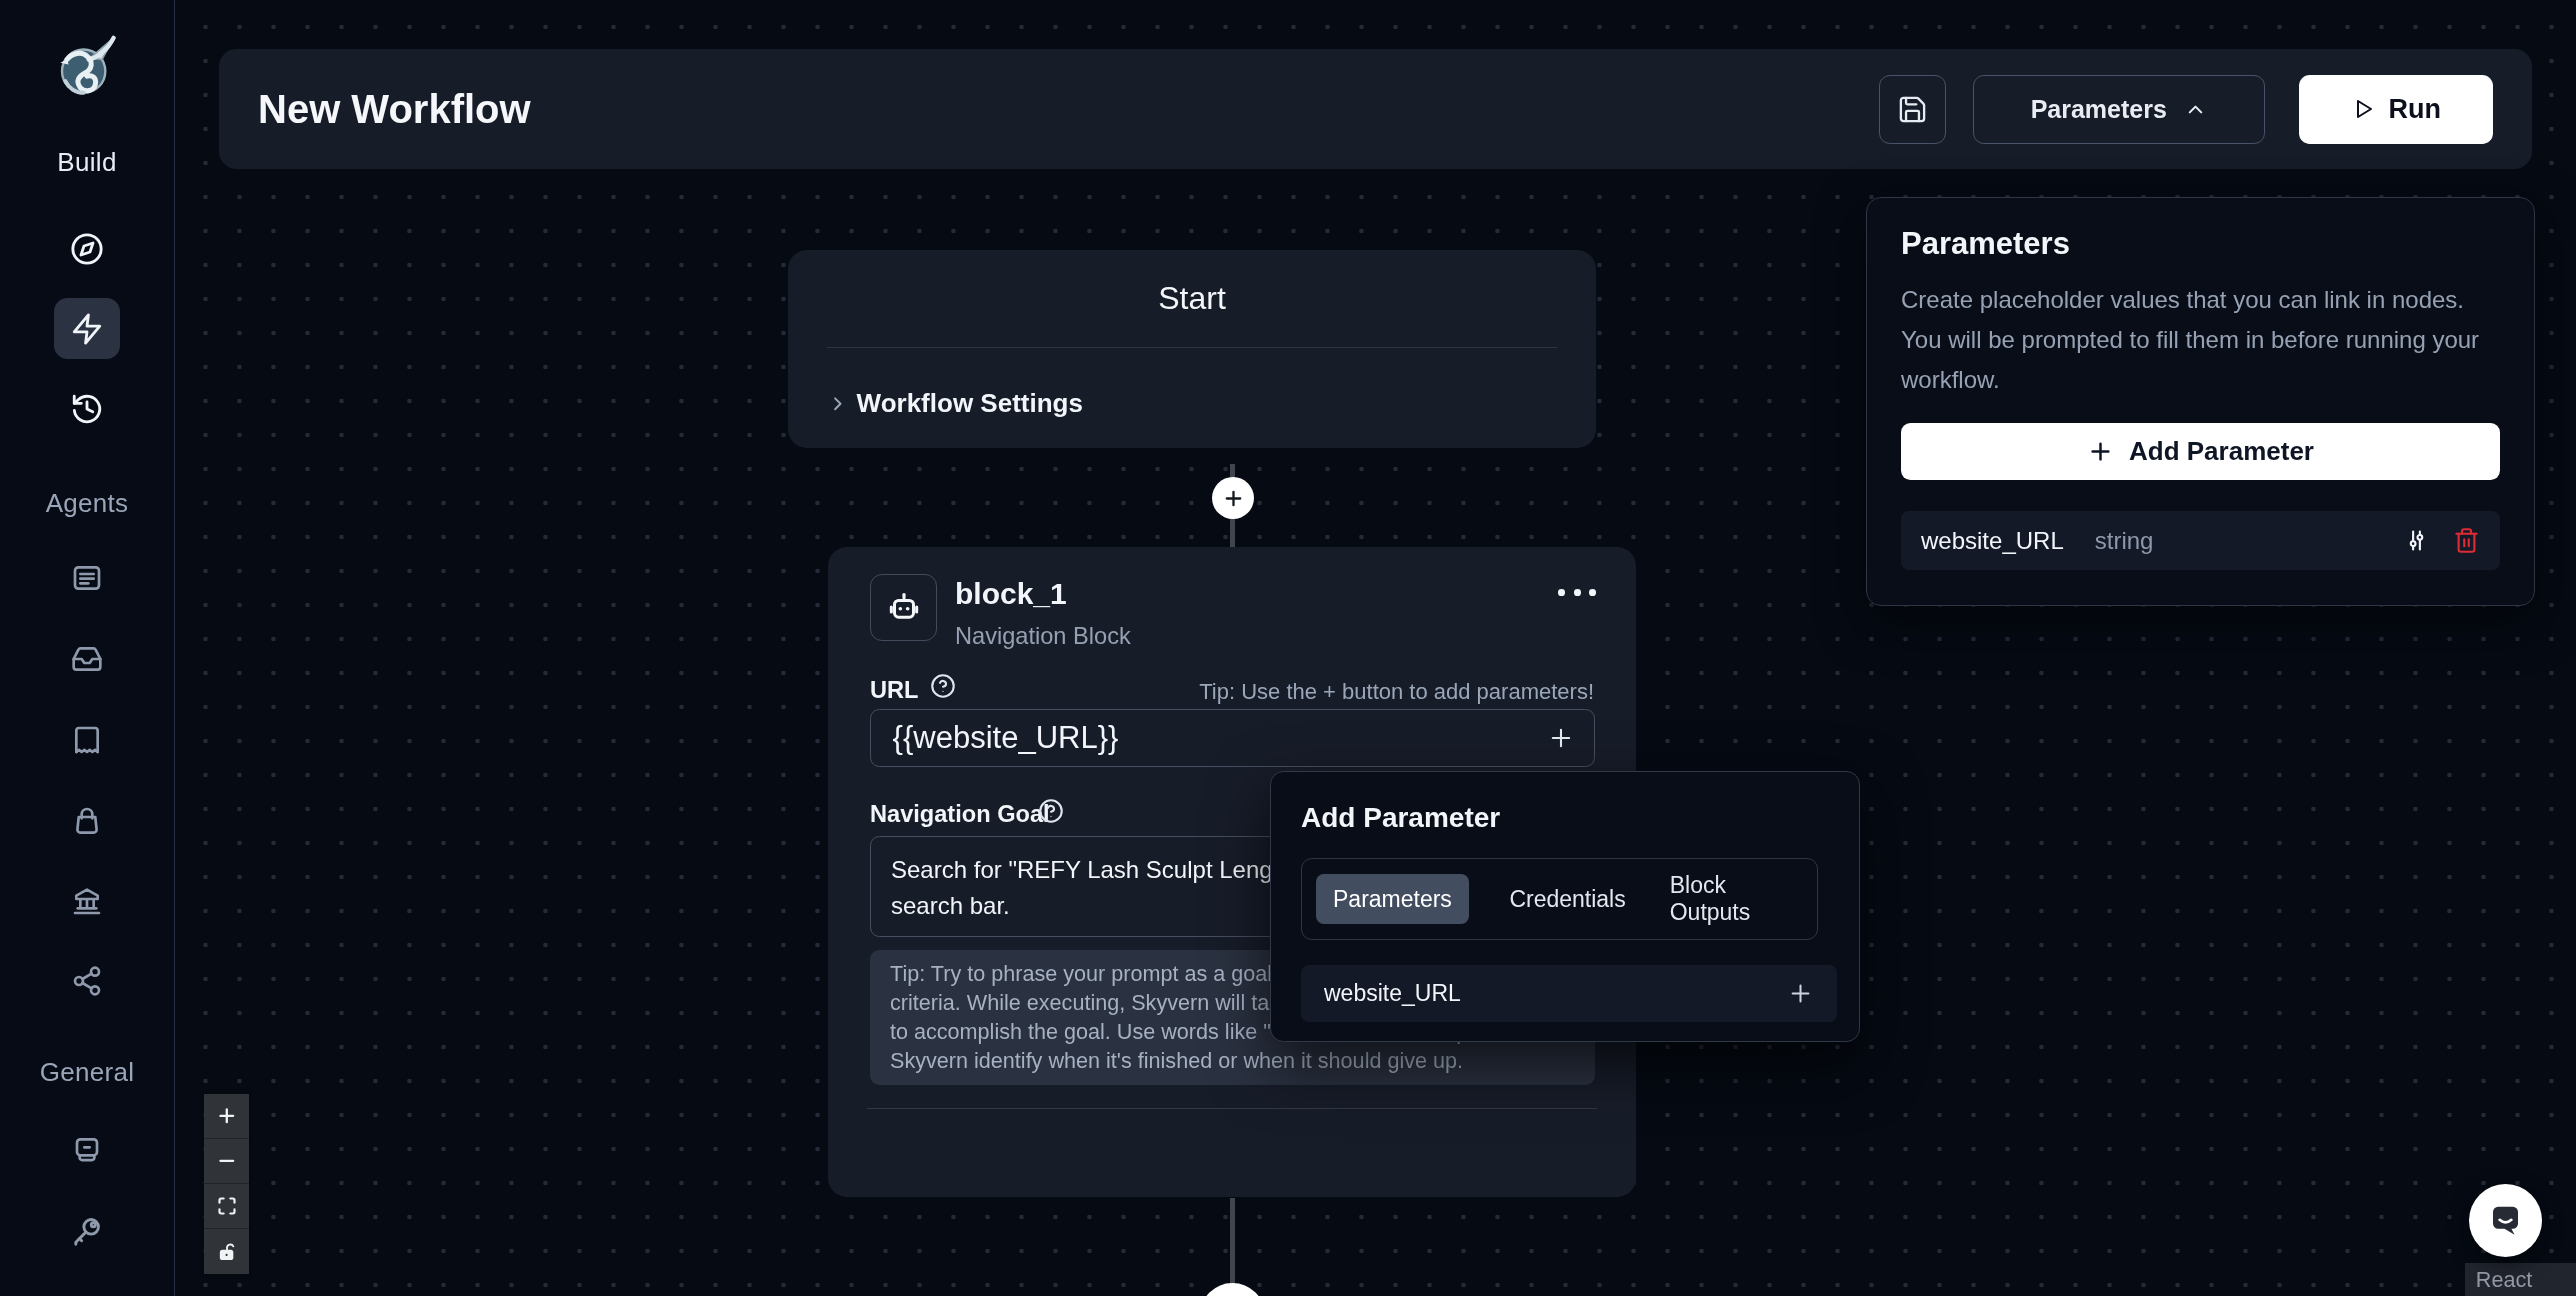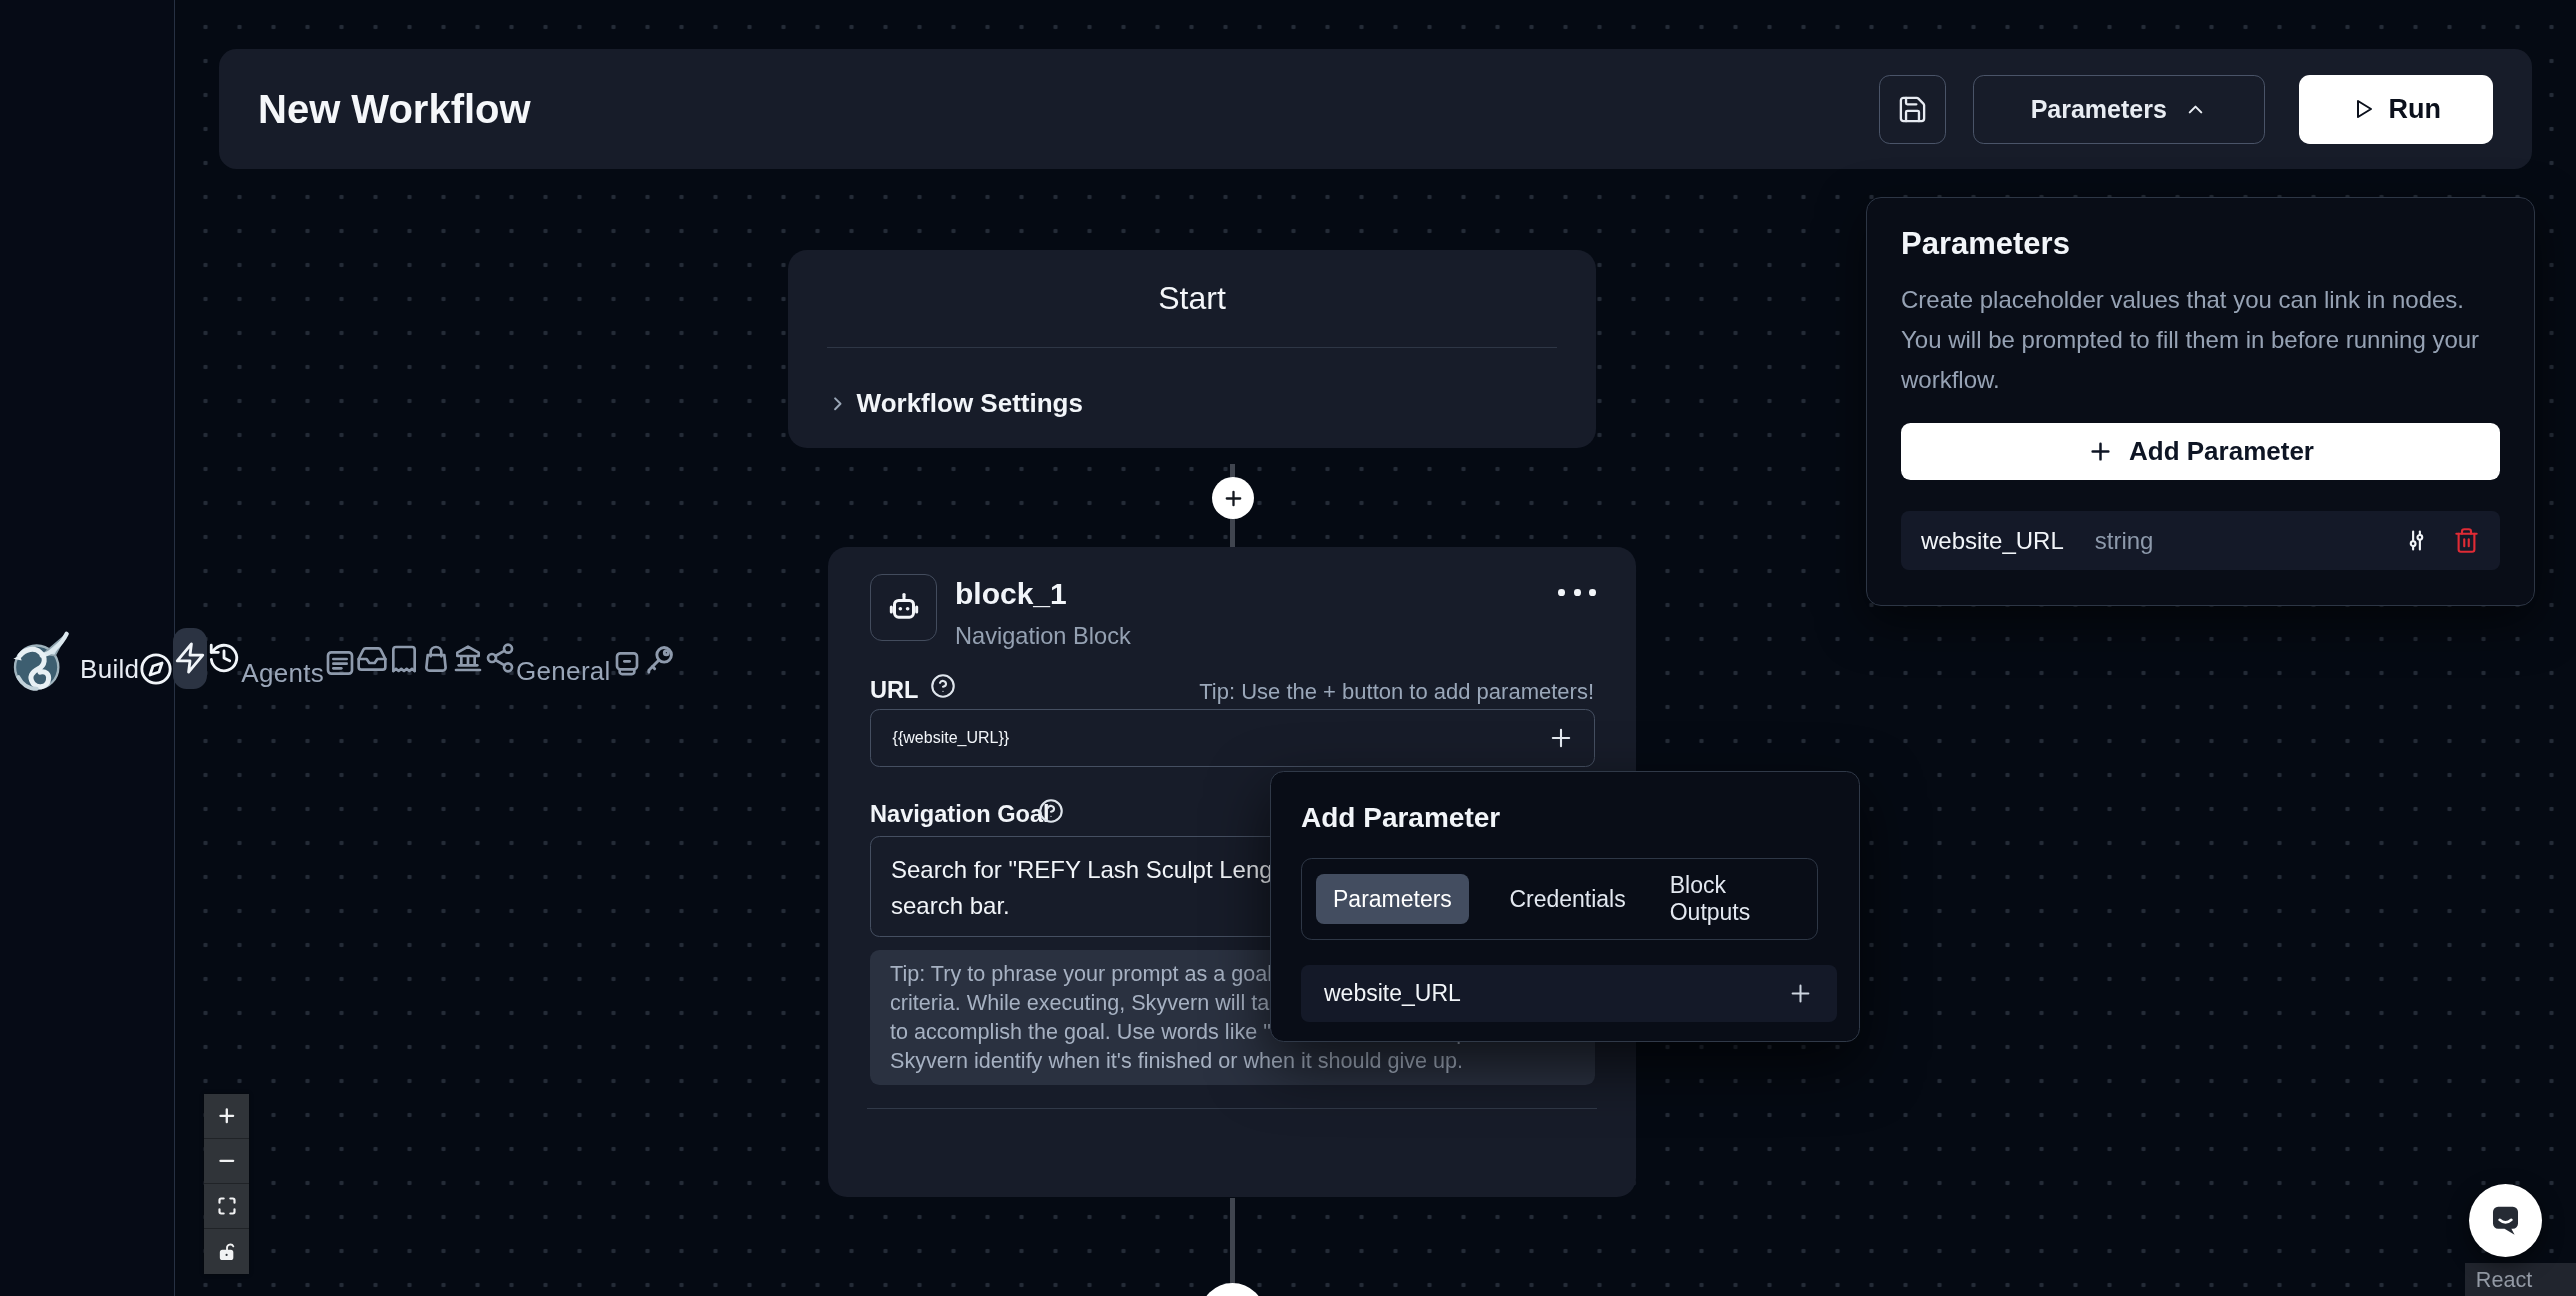--- a/index.html
+++ b/index.html
@@ -17,21 +17,21 @@
     position:absolute; left:175px; top:0; right:0; bottom:0;
     background-image: radial-gradient(circle, rgba(148,163,184,.22) 2px, transparent 2.6px);
     background-size:34px 34px;
     background-position:13.5px 10px;
   }
 
   
   .sidebar {
     position:absolute; left:0; top:0; width:175px; height:1297px;
     background:#060b16; border-right:1.3px solid #273143; z-index:20;
-    display:flex; flex-direction:row; align-items:center;
+    display:flex; flex-direction:column; align-items:center;
   }
   .logo { margin-top:24px; width:80px; height:81px; }
   .side-label { font-size:26px; letter-spacing:0.3px; }
   .side-label.bright { color:#e8edf4; margin-top:42px; }
   .side-label.muted  { color:#9aa6b8; }
   .nav-item {
     width:66px; height:61px; border-radius:13.5px;
     display:flex; align-items:center; justify-content:center;
     color:#f1f5f9; cursor:pointer;
   }
@@ -90,21 +90,21 @@
   .bn-dots  { position:absolute; right:40px; top:42px; display:flex; gap:8.8px; cursor:pointer; }
   .bn-dots i { width:6.7px; height:6.7px; border-radius:50%; background:#f2f5f9; }
   .field-label { position:absolute; font-size:23.6px; font-weight:600; color:#f2f5f9; }
   .help { position:absolute; color:#dfe5ec; }
   .inline-tip { position:absolute; right:42px; font-size:22px; color:#9aa7b9; }
   .input {
     position:absolute; left:42px; width:725px;
     border:1.3px solid #454f61; border-radius:9.4px; background:transparent;
     display:flex; align-items:center;
   }
-  .input-text { margin-left:21.6px; font-size:16px; color:#f2f5f9; }
+  .input-text { margin-left:21.6px; font-size:31px; color:#f2f5f9; }
   .input-plus { position:absolute; right:19px; color:#e6ebf2; cursor:pointer; }
   .goal-lines { position:absolute; left:20px; top:15px; right:20px;
                 font-size:24px; line-height:36px; color:#f2f5f9; }
   .tipbox {
     position:absolute; left:42px; top:403px; width:725px; height:135px;
     background:#2a3140; border-radius:9.4px; padding:9.4px 20px;
     font-size:21.6px; line-height:29px; color:#a6b1c2;
   }
   .bn-div { position:absolute; left:39px; right:39px; top:561px; height:1.3px; background:#313948; }
 

